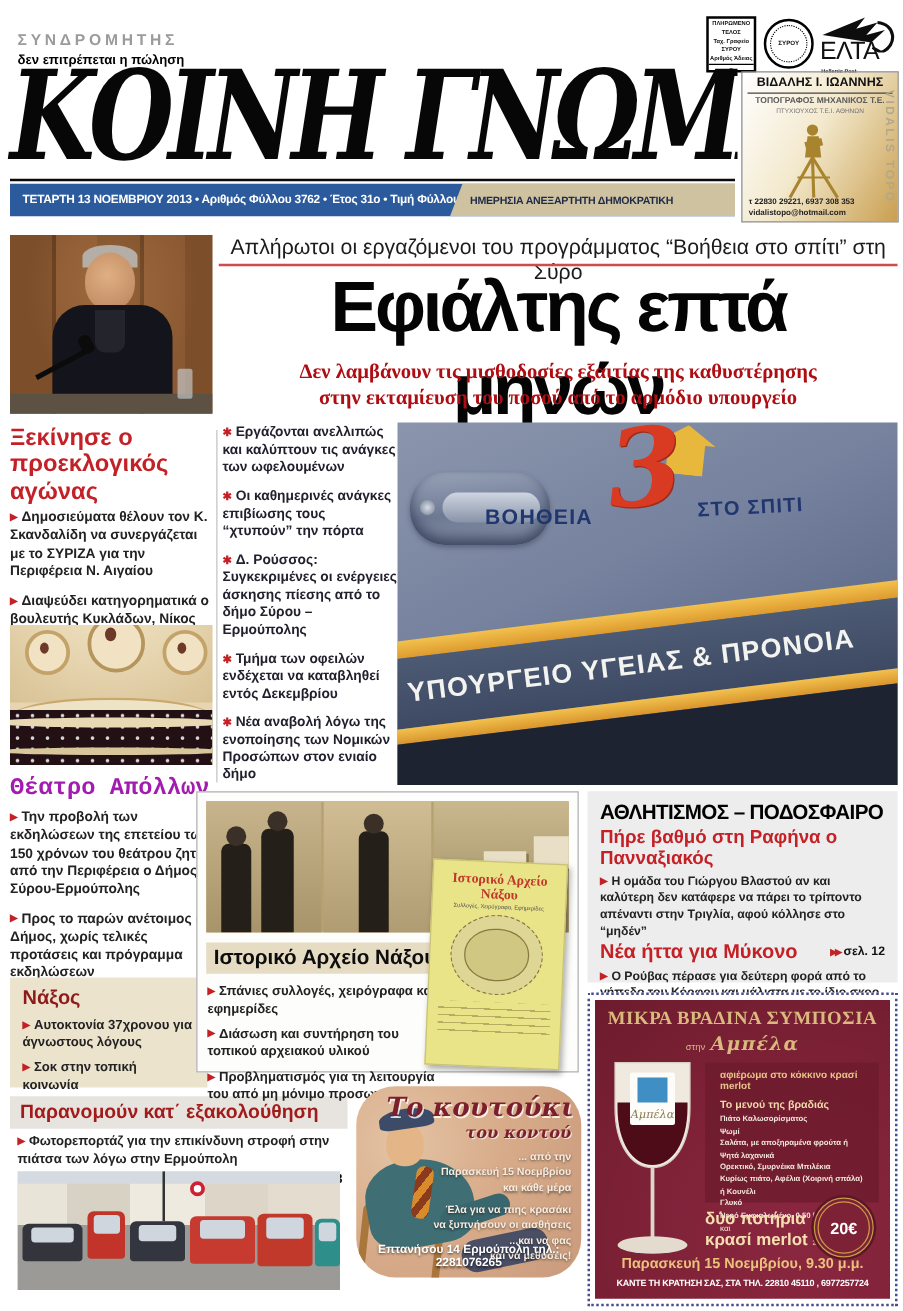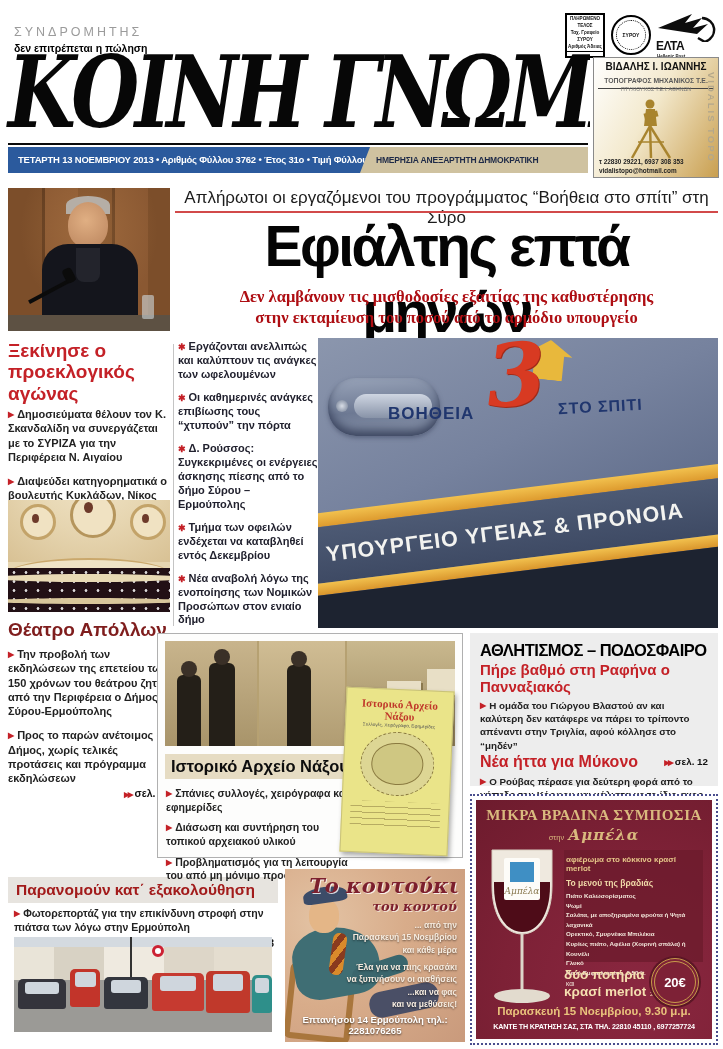--- a/index.html
+++ b/index.html
@@ -1,50 +1,50 @@
 <!DOCTYPE html>
 <html><head>
 <meta charset="utf-8">
 <style>
   html,body{margin:0;padding:0;background:#888;}
   .page{position:relative;width:723px;height:1049px;background:#fff;overflow:hidden;
         font-family:"Liberation Sans",sans-serif;color:#111;}
   .abs{position:absolute;}
 
   
-  .sub-label{left:14px;top:25px;font-weight:400;font-size:12.5px;letter-spacing:3px;color:#9b9b9b;}
+  .sub-label{left:14px;top:25px;font-weight:700;font-size:12.5px;letter-spacing:3px;color:#9b9b9b;}
   .sub-note{left:14px;top:42px;font-weight:700;font-size:10.5px;color:#000;}
   .postage{left:565px;top:13px;width:40px;height:45px;border:2px solid #000;box-sizing:border-box;
            font-size:4.6px;text-align:center;line-height:1.5;font-weight:700;padding-top:1px;}
   .postage .big{font-size:9px;border-top:1px solid #000;display:block;margin-top:1px;}
   .stamp{left:611px;top:15px;width:40px;height:40px;border:2.5px solid #000;border-radius:50%;box-sizing:border-box;}
   .stamp-in{position:absolute;inset:3px;border:1px dotted #000;border-radius:50%;font-size:5px;
             display:flex;align-items:center;justify-content:center;font-weight:700;}
   .elta{left:656px;top:12px;width:64px;height:47px;}
-  .elta-label{position:absolute;left:0;bottom:6px;font-weight:700;font-size:12px;letter-spacing:-0.5px;}
+  .elta-label{position:absolute;left:0;bottom:6px;font-weight:400;font-size:20px;letter-spacing:-0.5px;}
   .elta-sub{position:absolute;left:1px;bottom:0;font-size:4.5px;font-weight:700;color:#222;}
   .masthead-wrap{left:6px;top:46px;width:584px;height:99px;overflow:hidden;}
   .masthead{position:absolute;left:2px;bottom:-6px;white-space:nowrap;
             font-family:"DejaVu Serif","Liberation Serif",serif;font-style:italic;font-weight:700;
             font-size:84px;letter-spacing:-5px;color:#070707;
             transform:scale(0.93,1.18);transform-origin:left bottom;}
   .head-rule{left:8px;top:143px;width:580px;height:2px;background:#0a0a0a;}
   .datebar{left:8px;top:147px;width:580px;height:26px;background:#2b5a9d;}
   .dateline{position:absolute;left:10px;top:0;height:26px;line-height:26px;color:#fff;
             font-weight:700;font-size:9.5px;letter-spacing:-0.2px;}
   .datebar-tan{position:absolute;left:352px;top:0;right:0;height:26px;background:#cfc2a0;
                clip-path:polygon(10px 0,100% 0,100% 100%,0 100%);}
   .tagline{position:absolute;left:16px;top:0;height:26px;line-height:26px;color:#1e2a47;
            font-weight:700;font-size:8.5px;letter-spacing:-0.2px;}
 
   
   .vidalis{left:593px;top:57px;width:126px;height:121px;border:1px solid #8a8a8a;box-sizing:border-box;
            background:linear-gradient(120deg,#ffffff 0%,#f3e9cd 45%,#c99f50 100%);}
   .vid-name{position:absolute;left:0;right:0;top:3px;text-align:center;font-weight:700;font-size:10px;color:#111;
-            border-bottom:1px solid #444;padding-bottom:16px;margin:0 4px;}
+            border-bottom:1px solid #444;padding-bottom:2px;margin:0 4px;}
   .vid-title{position:absolute;left:0;right:0;top:19px;text-align:center;font-weight:700;font-size:6.8px;color:#5a5a5a;}
   .vid-sub{position:absolute;left:0;right:0;top:28px;text-align:center;font-size:5.2px;color:#777;}
   .vid-vert{position:absolute;right:1px;top:14px;writing-mode:vertical-rl;font-weight:700;font-size:9.5px;
             letter-spacing:2px;color:#b3a78b;}
   .vid-phone{position:absolute;left:5px;bottom:12px;font-size:6.4px;font-weight:700;color:#222;}
   .vid-mail{position:absolute;left:5px;bottom:3px;font-size:6.4px;font-weight:700;color:#222;}
   .vid-svg{position:absolute;left:26px;top:38px;}
 
   
   .kicker{left:175px;top:188px;width:543px;text-align:center;font-size:17px;color:#1c1c1c;}
@@ -111,21 +111,21 @@
   .th-med{position:absolute;border-radius:50%;background:#f0e2c2;border:3px solid #c3a369;}
   .th-med.m1{left:12px;top:4px;width:30px;height:30px;}
   .th-med.m2{left:62px;top:-8px;width:40px;height:40px;border-color:#b5955c;}
   .th-med.m3{left:122px;top:4px;width:30px;height:30px;}
   .th-dot{position:absolute;border-radius:50%;background:#6d3a2a;}
   .th-band{position:absolute;left:0;right:0;top:58px;height:14px;border-radius:50% 50% 0 0 / 100% 100% 0 0;background:#efe3c6;border-top:2px solid #caa86c;}
   .th-seats{position:absolute;left:0;right:0;bottom:0;height:44px;background:#221015;
      background-image:radial-gradient(circle,#ffffffd8 1px,transparent 1.8px);background-size:12px 9px;}
   .th-rail{position:absolute;left:-10%;right:-10%;height:8px;border-radius:50%;background:#e8d9b4;}
 
-  .theater-h{left:8px;top:619px;font-weight:700;font-size:19px;color:#7f1d1d;}
+  .theater-h{left:8px;top:619px;font-weight:700;font-size:19px;color:#a21caf;font-family:Liberation Mono, monospace;}
   .tb{left:8px;top:647px;}
 
   .naxos{left:8px;top:782px;width:158px;height:88px;background:#ece3cd;padding:8px 10px;box-sizing:border-box;}
   .naxos-h{font-weight:700;font-size:16px;color:#8e1b1b;margin-bottom:6px;}
   .naxos .item{margin-bottom:7px;font-weight:600;font-size:10.5px;line-height:1.3;color:#222;}
 
   .taxi-band{left:8px;top:877px;width:270px;height:26px;background:#e7e4df;}
   .taxi-h{position:absolute;left:8px;top:0;line-height:26px;font-weight:700;font-size:15.5px;color:#a21b1b;}
   .taxi-bullet{left:14px;top:907px;width:260px;font-weight:600;font-size:10.5px;line-height:1.3;color:#222;}
   .taxi-photo{left:14px;top:937px;width:258px;height:95px;overflow:hidden;background:#d4dae0;}
@@ -156,22 +156,22 @@
   .book-t{margin:8px 4px 1px;text-align:center;font-family:"Liberation Serif",serif;font-weight:700;
           font-size:11px;line-height:1.1;color:#c0392b;}
   .book-s{text-align:center;font-size:4.6px;color:#555;margin-bottom:4px;}
   .book-map{width:72px;height:62px;margin:2px auto;border-radius:50%;background:#ddd694;
             border:1.5px dashed #8a7a40;position:relative;}
   .book-map::before{content:"";position:absolute;inset:10px;border-radius:48%;border:1.5px solid #8a7a40;background:#cfc782;}
   .book-scrib{margin:6px 8px 0;height:26px;
       background:repeating-linear-gradient(#0000 0 5px,#8a7a4088 5px 6px);}
 
   
-  .kout{left:285px;top:869px;width:180px;height:173px;overflow:hidden;
-        background:radial-gradient(circle at 20% 30%,#e3c3a4 0%,#d8ac8a 45%,#c99a7c 100%);}
+  .kout{left:285px;top:869px;width:180px;height:153px;overflow:hidden;
+        background:radial-gradient(circle at 20% 30%,#e3c3a4 0%,#d8ac8a 45%,#c99a7c 100%);border-radius:31px;}
   .k-title1{position:absolute;right:6px;top:4px;font-family:"DejaVu Serif",serif;font-style:italic;
             font-weight:700;font-size:21px;color:#7c1f2d;text-shadow:1px 1px 0 #ffffffcc;}
   .k-title2{position:absolute;right:8px;top:30px;font-family:"DejaVu Serif",serif;font-style:italic;
             font-weight:700;font-size:13px;color:#7c1f2d;text-shadow:1px 1px 0 #ffffffaa;}
   .k-lines{position:absolute;right:8px;top:50px;text-align:right;font-weight:700;font-size:8.5px;
            line-height:1.45;color:#f6ece0;text-shadow:0 1px 2px #00000088;}
   .k-verse{position:absolute;right:8px;top:92px;text-align:right;font-weight:700;font-size:8.5px;
            line-height:1.45;color:#f6ece0;text-shadow:0 1px 2px #00000088;}
   .k-addr{position:absolute;left:0;right:0;bottom:6px;text-align:center;font-weight:700;font-size:9.5px;
           color:#fff;text-shadow:0 1px 2px #000000aa;}
@@ -193,21 +193,21 @@
 
   
   .wine{left:470px;top:794px;width:248px;height:251px;background:#fff;border:2px dotted #4a4e8e;box-sizing:border-box;}
   .wine-in{position:absolute;inset:4px;background:radial-gradient(circle at 70% 80%,#8a2740 0%,#7d2136 55%,#6d1b2d 100%);overflow:hidden;}
   .w-title{position:absolute;left:0;right:0;top:7px;text-align:center;font-family:"Liberation Serif",serif;
            font-weight:700;font-size:15px;letter-spacing:0.5px;color:#d9b97e;}
   .w-venue{position:absolute;left:0;right:0;top:26px;text-align:center;color:#d9b97e;}
   .w-venue .pre{font-size:7.5px;}
   .w-venue .scr{font-family:"DejaVu Serif",serif;font-style:italic;font-weight:700;font-size:15px;letter-spacing:1px;}
   .w-glass{position:absolute;left:8px;top:48px;}
-  .w-panel{position:absolute;left:88px;top:50px;right:9px;height:112px;background:#6d1b2dcc;padding:5px 2px;box-sizing:border-box;}
+  .w-panel{position:absolute;left:88px;top:50px;right:9px;height:112px;background:#6d1b2dcc;padding:5px 12px;box-sizing:border-box;}
   .w-theme{font-weight:700;font-size:8px;color:#e4c488;}
   .w-menuh{font-weight:700;font-size:8.5px;color:#f0d9a8;margin-top:5px;}
   .w-menu{margin-top:3px;font-size:6.2px;line-height:1.55;color:#f2e6da;font-weight:600;}
   .w-kai{font-size:6.5px;color:#f2e6da;margin-top:3px;}
   .w-offer{position:absolute;left:88px;top:167px;color:#f5dfb0;font-weight:700;font-size:13.5px;line-height:1.25;}
   .w-offer .note{font-size:5.5px;font-weight:400;}
   .w-price{position:absolute;right:13px;top:158px;width:48px;height:48px;border-radius:50%;
            border:4px double #c89b4a;background:#7d2136;box-sizing:border-box;
            display:flex;align-items:center;justify-content:center;box-shadow:0 0 0 2px #5c1626;}
   .w-price span{color:#fff;font-weight:700;font-size:13px;}
@@ -347,20 +347,27 @@
   </div>
 
   <div class="abs theater-h">Θέατρο Απόλλων</div>
   <div class="abs rail-bullets tb">
     <div class="item"><span class="tri"></span><span>Την προβολή των εκδηλώσεων της επετείου των 150 χρόνων του θεάτρου ζητά από την Περιφέρεια ο Δήμος Σύρου-Ερμούπολης</span></div>
     <div class="item"><span class="tri"></span><span>Προς το παρών ανέτοιμος ο Δήμος, χωρίς τελικές προτάσεις και πρόγραμμα εκδηλώσεων</span>
       <span class="pageref ref-right"><span class="refarrows"></span><span>σελ. 10</span></span>
     </div>
   </div>
 
+  <div class="abs naxos">
+    <div class="naxos-h">Νάξος</div>
+    <div class="item"><span class="tri"></span><span>Αυτοκτονία 37χρονου για άγνωστους λόγους</span></div>
+    <div class="item"><span class="tri"></span><span>Σοκ στην τοπική κοινωνία</span>
+      <span class="pageref ref-right"><span class="refarrows"></span><span>σελ. 5</span></span>
+    </div>
+  </div>
 
   <div class="abs taxi-band">
     <div class="taxi-h">Παρανομούν κατ΄ εξακολούθηση</div>
   </div>
   <div class="abs taxi-bullet">
     <span class="tri"></span><span>Φωτορεπορτάζ για την επικίνδυνη στροφή στην πιάτσα των λόγω στην Ερμούπολη</span>
     <span class="pageref ref-right"><span class="refarrows"></span><span>σελ. 3</span></span>
   </div>
   <div class="abs taxi-photo">
     <div class="tx-bld"></div>

